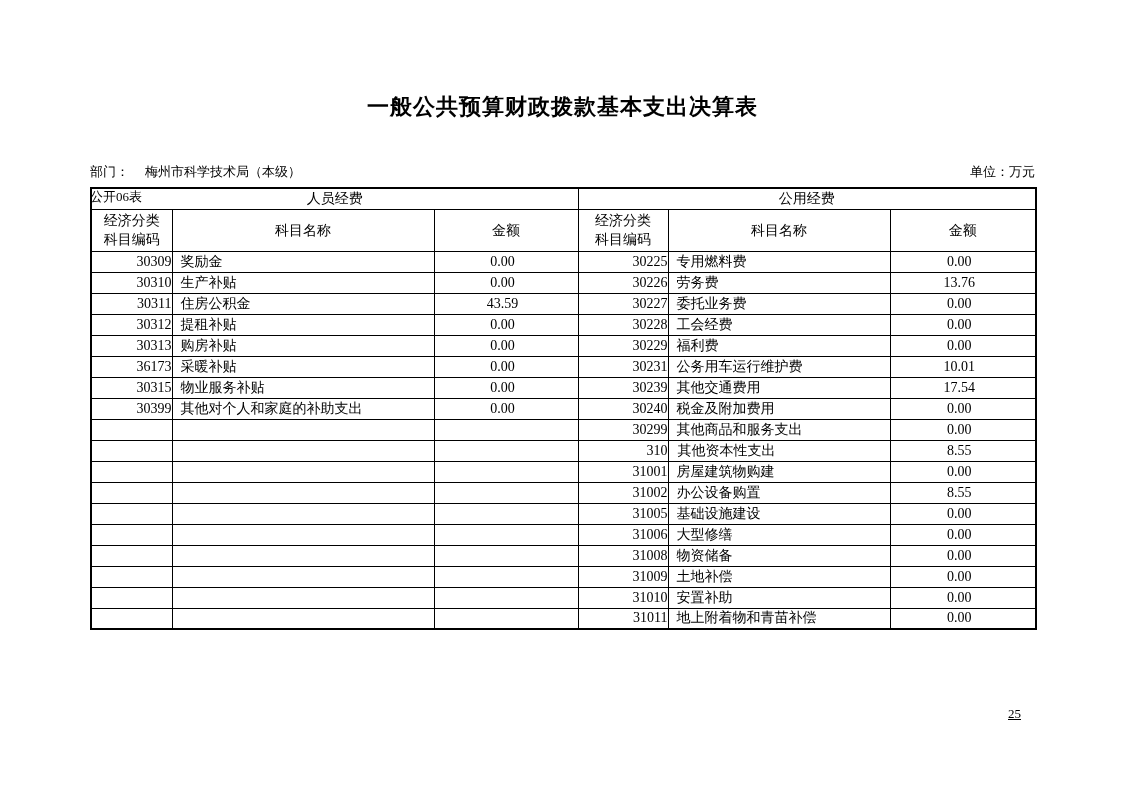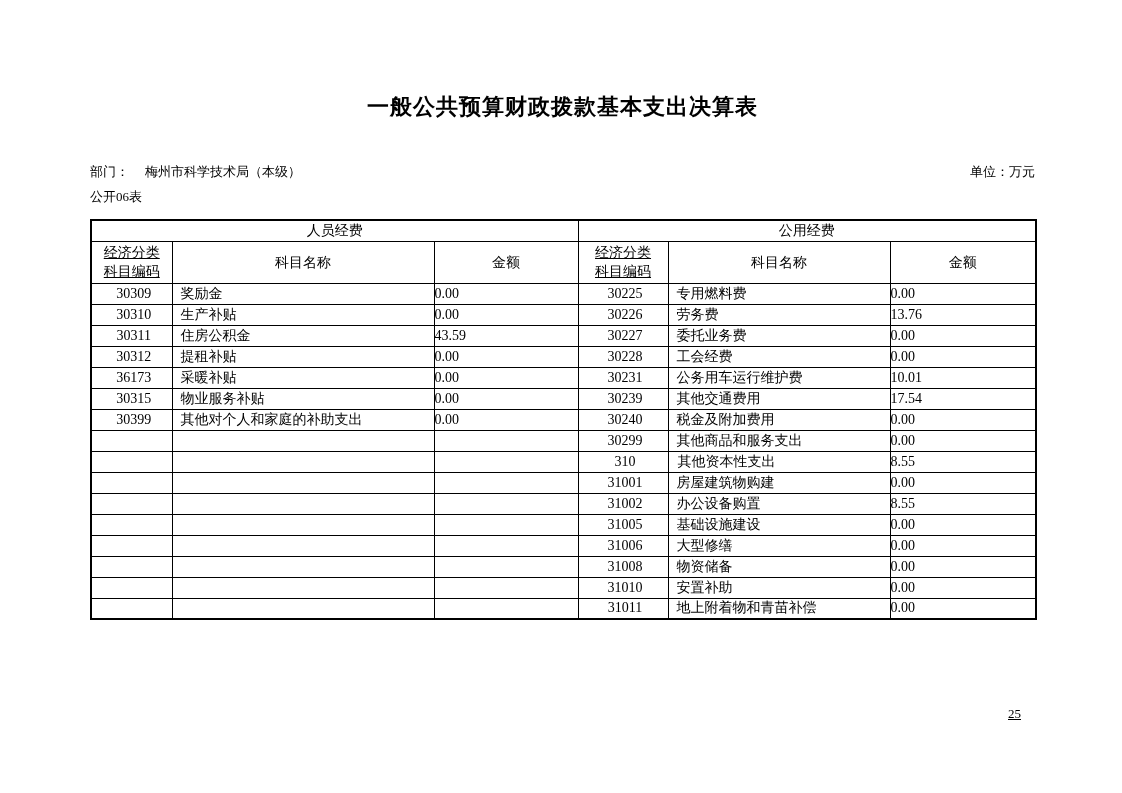--- a/index.html
+++ b/index.html
@@ -38,48 +38,47 @@
   .meta-dept .dept-value { margin-left: 16px; }
   .meta-unit { float: right; font-family: Liberation Mono, monospace; }
   table.budget-table {
     position: absolute;
     top: 187px; left: 90px;
     width: 945px;
     border-collapse: collapse;
     table-layout: fixed;
     font-size: 14px;
     border: 2px solid #000;
-    margin-top: 32px;
   }
   table.budget-table th,
   table.budget-table td {
     border: 1px solid #000;
     overflow: hidden;
     white-space: nowrap;
     font-weight: normal;
     vertical-align: middle;
   }
   tr.section-row th {
     height: 21px;
     text-align: center;
     font-size: 14px;
   }
   tr.colhead-row th {
     height: 42px;
     text-align: center;
     font-size: 14px;
     line-height: 19px;
   }
-  .code-header-line { display: block; text-decoration: underline; }
+  .code-header-line { display: block; }
   tbody td { height: 21px; }
-  td.code-cell { text-align: center; padding-left: 4px; }
+  td.code-cell { text-align: right; padding-left: 4px; }
   td.name-cell { text-align: left; }
   td.name-cell.indent-1 { padding-left: 9px; }
   td.name-cell.indent-2 { padding-left: 8px; }
-  td.amount-cell { text-align: left; padding-right: 7px; }
+  td.amount-cell { text-align: center; padding-right: 7px; }
   .page-number {
     position: absolute;
     top: 706px; left: 0; width: 1021px;
     text-align: right;
     font-size: 13px;
     text-decoration: underline;
   }
 </style>
 </head>
 <body>
@@ -153,20 +152,28 @@
         </tr>
         <tr>
           <td class="code-cell">30312</td>
           <td class="name-cell indent-2">提租补贴</td>
           <td class="amount-cell">0.00</td>
           <td class="code-cell">30228</td>
           <td class="name-cell indent-2">工会经费</td>
           <td class="amount-cell">0.00</td>
         </tr>
         <tr>
+          <td class="code-cell">30313</td>
+          <td class="name-cell indent-2">购房补贴</td>
+          <td class="amount-cell">0.00</td>
+          <td class="code-cell">30229</td>
+          <td class="name-cell indent-2">福利费</td>
+          <td class="amount-cell">0.00</td>
+        </tr>
+        <tr>
           <td class="code-cell">36173</td>
           <td class="name-cell indent-2">采暖补贴</td>
           <td class="amount-cell">0.00</td>
           <td class="code-cell">30231</td>
           <td class="name-cell indent-2">公务用车运行维护费</td>
           <td class="amount-cell">10.01</td>
         </tr>
         <tr>
           <td class="code-cell">30315</td>
           <td class="name-cell indent-2">物业服务补贴</td>
@@ -236,20 +243,28 @@
           <td class="name-cell indent-2"></td>
           <td class="amount-cell"></td>
           <td class="code-cell">31008</td>
           <td class="name-cell indent-2">物资储备</td>
           <td class="amount-cell">0.00</td>
         </tr>
         <tr>
           <td class="code-cell"></td>
           <td class="name-cell indent-2"></td>
           <td class="amount-cell"></td>
+          <td class="code-cell">31009</td>
+          <td class="name-cell indent-2">土地补偿</td>
+          <td class="amount-cell">0.00</td>
+        </tr>
+        <tr>
+          <td class="code-cell"></td>
+          <td class="name-cell indent-2"></td>
+          <td class="amount-cell"></td>
           <td class="code-cell">31010</td>
           <td class="name-cell indent-2">安置补助</td>
           <td class="amount-cell">0.00</td>
         </tr>
         <tr>
           <td class="code-cell"></td>
           <td class="name-cell indent-2"></td>
           <td class="amount-cell"></td>
           <td class="code-cell">31011</td>
           <td class="name-cell indent-2">地上附着物和青苗补偿</td>

